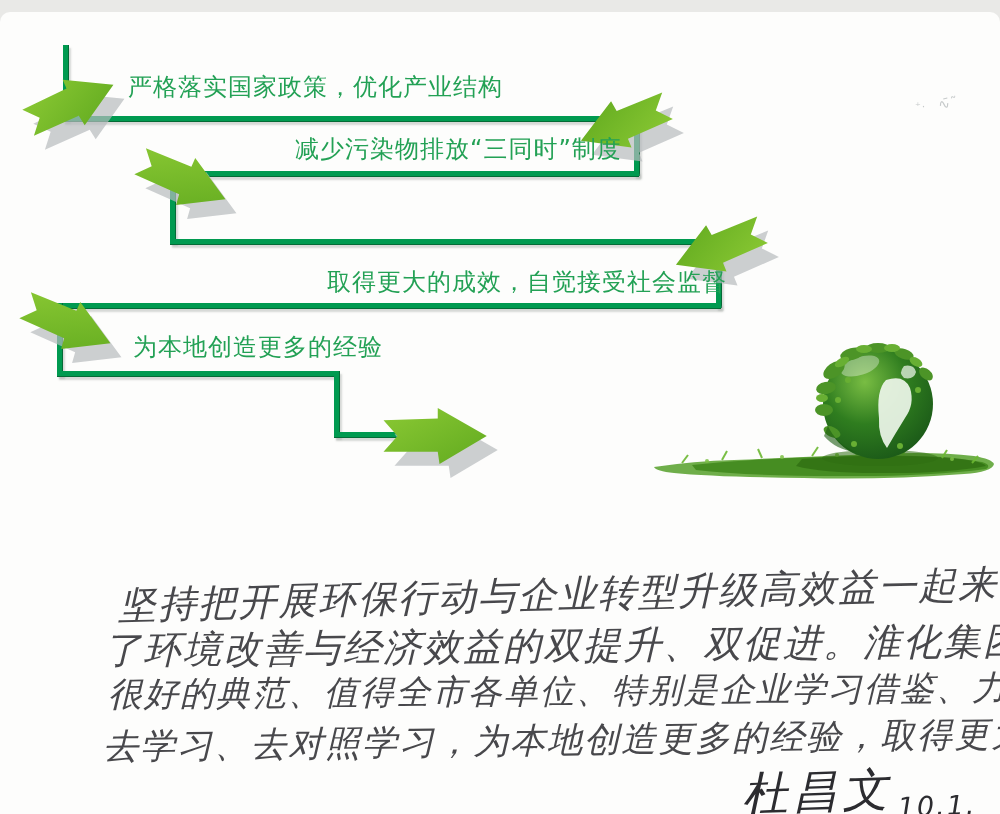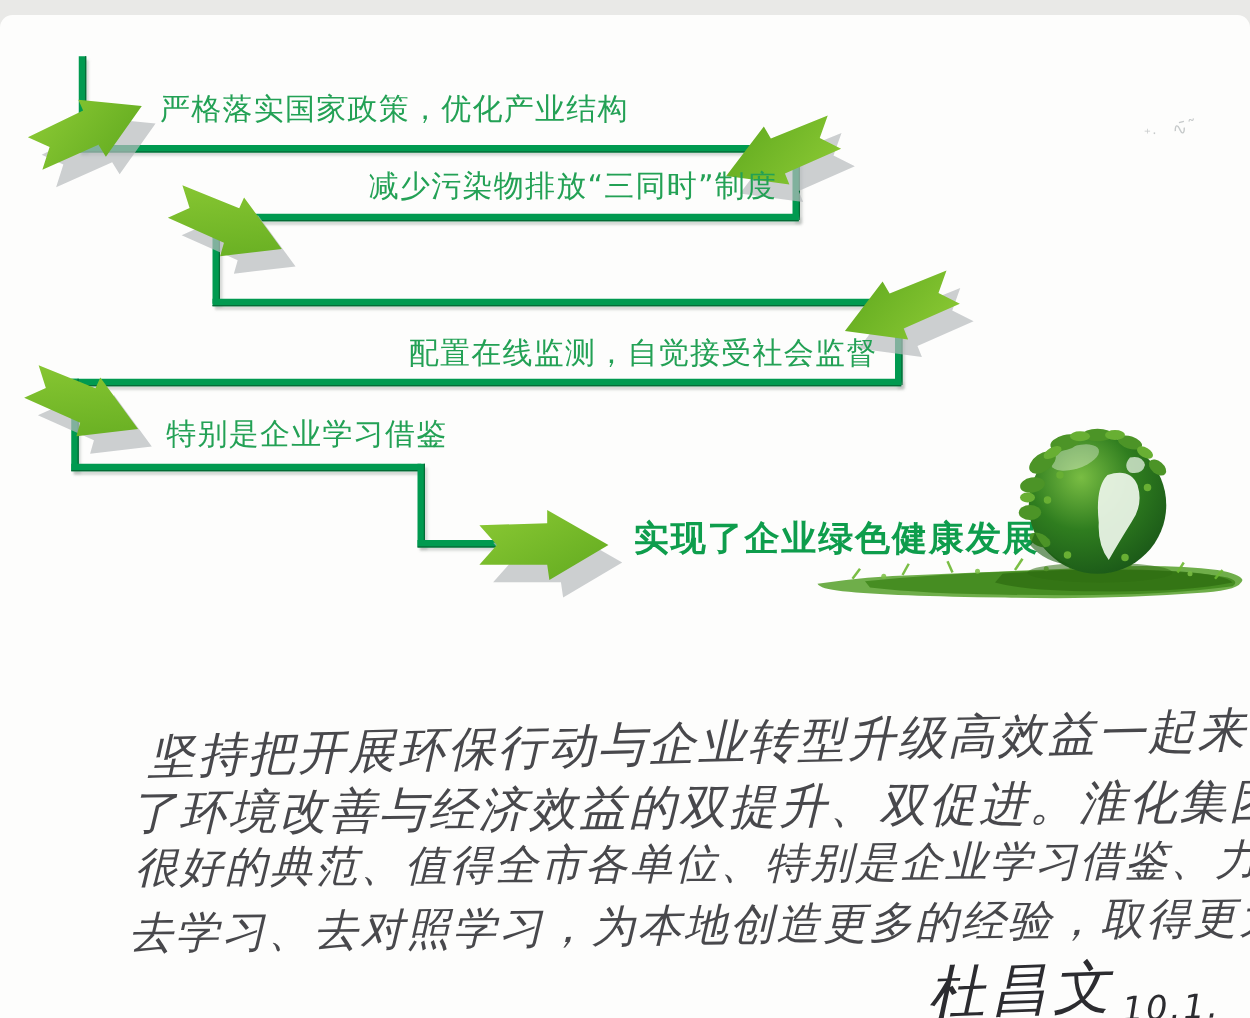--- a/index.html
+++ b/index.html
@@ -117,23 +117,22 @@
         <use href="#arrowShape" xlink:href="#arrowShape" fill="#b7babd" opacity="0.7"></use>
       </svg>
     <svg width="112" height="56" viewBox="0 0 120 64">
         <use href="#arrowShape" xlink:href="#arrowShape" fill="url(#agrad)"></use>
       </svg>
   </div>
 
   
   <div class="step" style="left:128px;top:62px">严格落实国家政策，优化产业结构</div>
   <div class="step" style="left:295px;top:124px">减少污染物排放“三同时”制度</div>
-  <div class="step" style="left:327px;top:257px">配置在线监测，自觉接受社会监督</div>
-  <div class="step" style="left:133px;top:322px">特别是企业学习借鉴</div>
-  <div class="result" style="left:507px;top:400px">实现了企业绿色健康发展</div>
+  <div class="step" style="left:327px;top:257px">取得更大的成效，自觉接受社会监督</div>
+  <div class="step" style="left:133px;top:322px">为本地创造更多的经验</div>
 
   
   <svg style="position:absolute;left:652px;top:433px" width="345" height="42" viewBox="0 0 345 42">
     <path d="M2,22 q40,-6 80,-7 q70,-3 140,-6 q60,-3 100,2 q18,3 20,8 q-2,8 -30,10 q-80,6 -160,4 q-90,-1 -130,-5 q-18,-2 -20,-6 Z" fill="#56a02a" opacity="0.85"></path>
     <path d="M40,20 q80,-8 170,-9 q80,-1 120,6 q10,3 4,7 q-60,8 -150,7 q-90,0 -140,-6 Z" fill="#3c8418" opacity="0.8"></path>
     <path d="M150,14 q70,-6 140,-2 q40,3 44,9 q-40,8 -110,7 q-55,0 -80,-7 Z" fill="#2f6d12" opacity="0.75"></path>
     <g stroke="#6cb832" stroke-width="2" opacity="0.9">
       <path d="M30,18 l6,-8"></path>
         <path d="M70,15 l5,-9"></path>
         <path d="M110,13 l-4,-9"></path>

